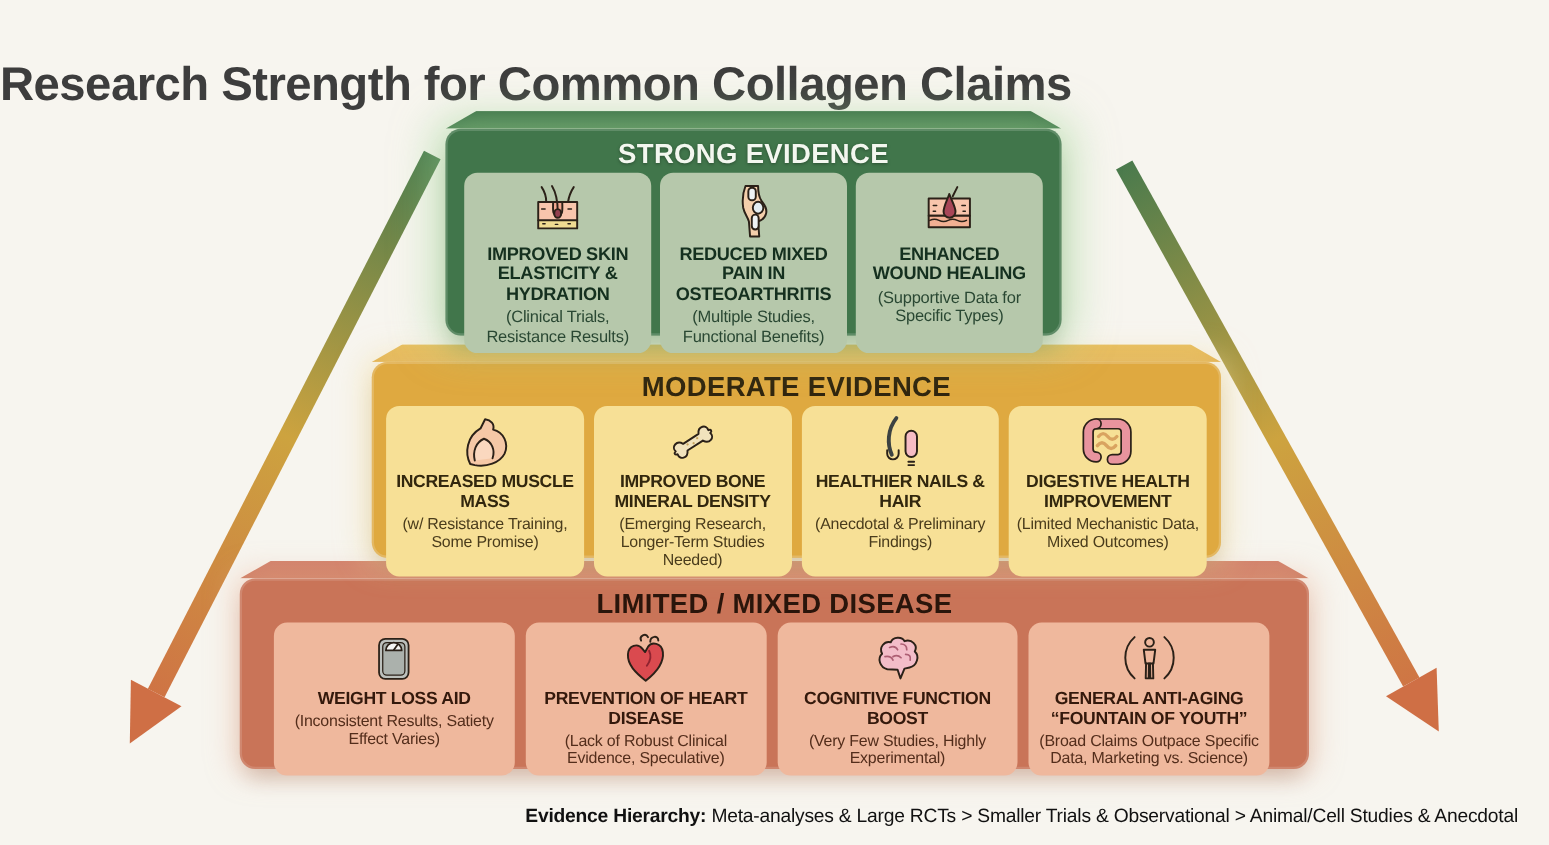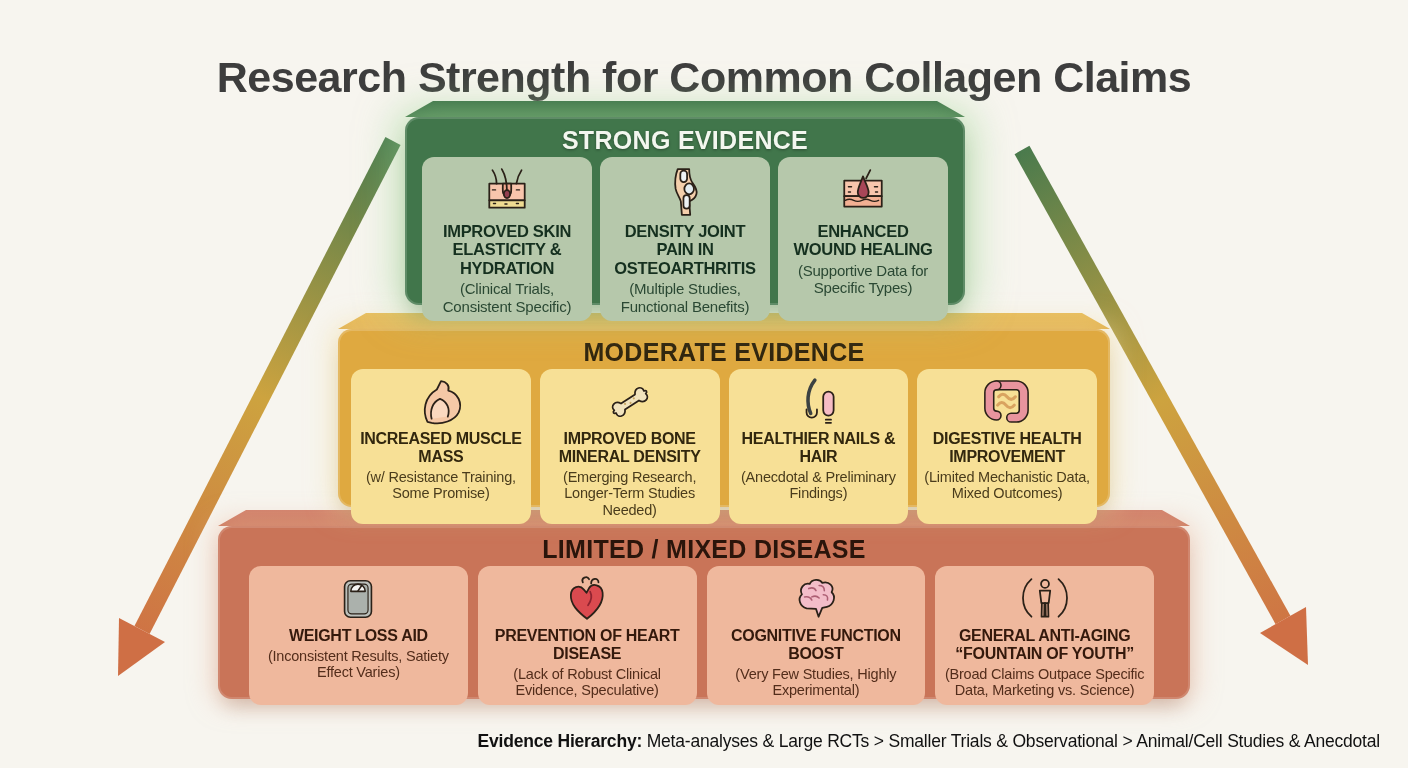--- a/index.html
+++ b/index.html
@@ -6,21 +6,21 @@
   body{
     width:1408px;height:768px;
     background:var(--background,#f7f5ef);
     font-family:"Liberation Sans", sans-serif;
     overflow:hidden;position:relative;
   }
   .stage{position:absolute;inset:0;}
 
   .main-title{
     position:absolute;top:24px;left:0;right:0;
-    text-align:center;
+    text-align:left;
     font-size:43px;font-weight:bold;letter-spacing:-0.5px;
     color:var(--title,#3d3d3d);
   }
 
   svg.arrows{position:absolute;left:0;top:0;pointer-events:none;}
 
   .tier{position:absolute;}
   .tier-strong  {left:405px;top:101px;width:560px;z-index:3;}
   .tier-moderate{left:318px;top:313px;width:772px;z-index:2;padding-left:20px;}
   .tier-limited {left:218px;top:510px;width:972px;z-index:1;}
@@ -139,34 +139,34 @@
   <path d="M14 16 C14 10 12 6 10 3" fill="none"></path>
                   <path d="M33 16 C34 10 36 6 38 3" fill="none"></path>
   <path d="M20 16 C20 23 19 27 24 29 C29 27 28 23 28 16 Z" fill="#f3a890"></path>
   <path d="M24 24 C24 13 22 7 19 2" fill="none"></path>
                   <ellipse cx="24" cy="26" rx="3" ry="3.8" fill="#93404f"></ellipse>
   <path d="M10 22 h3 M33 22 h3 M11 35 h2 M22 35.5 h2 M33 35 h2" fill="none" stroke-width="1.3"></path>
                 </g>
               </svg>
             </div>
             <div class="card-title">IMPROVED SKIN ELASTICITY &amp; HYDRATION</div>
-            <div class="card-note">(Clinical Trials, Consistent Specific)</div>
+            <div class="card-note">(Clinical Trials, Resistance Results)</div>
           </div>
           <div class="card">
             <div class="icon">
               <svg viewBox="0 0 48 48" width="50" height="50">
                 <g stroke="#2b2118" stroke-width="1.7" stroke-linecap="round" stroke-linejoin="round">
   <path d="M17 2 L28 2 C28 8 29 12 31 15 C34 19 36 22 35 26 C34 30 31 32 28 33 L29 46 L21 46 L20 33 C19 29 16 26 15 21 C14 14 15 7 17 2 Z" fill="#f4cfab"></path>
   <rect x="19.5" y="3.5" width="6.5" height="11" rx="3.2" fill="#eef2f4"></rect>
   <ellipse cx="28" cy="21" rx="4.6" ry="5.2" fill="#e3ecf0"></ellipse>
   <rect x="22.5" y="27" width="6" height="13" rx="3" fill="#eef2f4"></rect>
                 </g>
               </svg>
             </div>
-            <div class="card-title">DENSITY JOINT PAIN IN OSTEOARTHRITIS</div>
+            <div class="card-title">REDUCED MIXED PAIN IN OSTEOARTHRITIS</div>
             <div class="card-note">(Multiple Studies, Functional Benefits)</div>
           </div>
           <div class="card">
             <div class="icon">
               <svg viewBox="0 0 48 48" width="50" height="50">
                 <g stroke="#2b2118" stroke-width="1.7" stroke-linecap="round" stroke-linejoin="round">
   <rect x="6" y="13" width="36" height="15" fill="#f8c5ac"></rect>
                   <rect x="6" y="28" width="36" height="10" fill="#f3b093"></rect>
   <path d="M27 11 L31 3" fill="none"></path>
   <path d="M24 9 C21.5 16 19 20 19 24.5 A5.2 5.2 0 0 0 29.4 24.5 C29.4 20 26.5 16 24 9 Z" fill="#a84658"></path>

